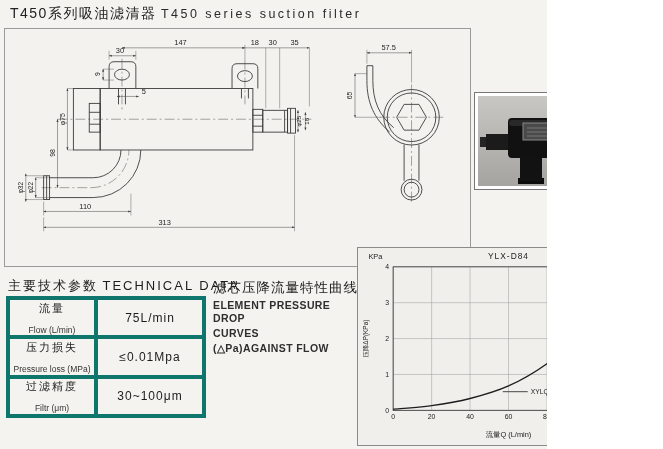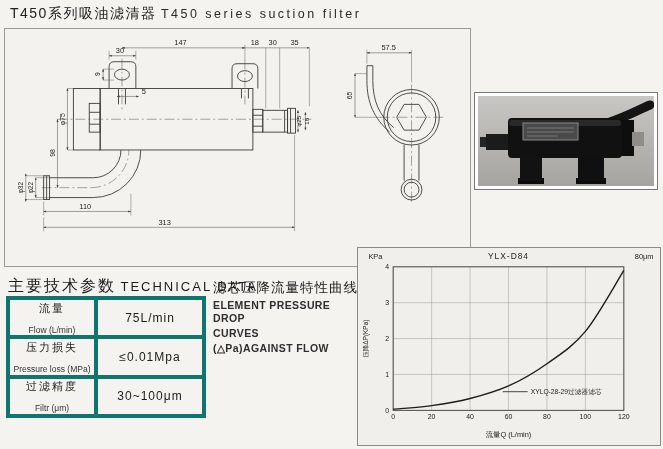--- a/index.html
+++ b/index.html
@@ -1,28 +1,28 @@
 <!DOCTYPE html>
 <html><head>
 <meta charset="utf-8">
 <style>
   html,body{margin:0;padding:0;background:#fff;}
-  .page{position:relative;width:663px;height:449px;background:#f4f3f0;
+  .page{position:relative;width:547px;height:449px;background:#f4f3f0;
         font-family:"Liberation Sans",sans-serif;color:#1d1d1d;overflow:hidden;}
   .title{position:absolute;left:10px;top:4px;white-space:nowrap;}
   .title .cn{font-size:14px;letter-spacing:1.5px;color:#222;}
   .title .en{font-size:12.5px;letter-spacing:2.5px;color:#2a2a2a;}
   .draw-panel{position:absolute;left:4px;top:28px;width:467px;height:239px;
         border:1px solid #9a9a9a;background:#f3f2ef;box-sizing:border-box;}
   .draw-svg{width:100%;height:100%;display:block;}
   .photo-frame{position:absolute;left:474px;top:92px;width:184px;height:98px;
         background:#fff;border:1px solid #777;box-sizing:border-box;padding:3px;}
   .photo-inner{width:176px;height:90px;background:linear-gradient(#c9c7c3,#a6a4a0);}
   .tech-head{position:absolute;left:8px;top:276px;white-space:nowrap;}
-  .tech-head .cn{font-size:16px;letter-spacing:2px;}
+  .tech-head .cn{font-size:13px;letter-spacing:2px;}
   .tech-head .en{font-size:13px;letter-spacing:2px;}
   table.tech{position:absolute;left:6px;top:296px;width:200px;height:122px;
         border-collapse:collapse;table-layout:fixed;}
   table.tech td{border:4px solid #0f766e;text-align:center;vertical-align:middle;padding:0;}
   td.lab{width:84px;}
   td.lab .cn{display:block;font-size:11px;letter-spacing:2px;color:#222;}
   td.lab .en{display:block;font-size:8.5px;color:#333;margin-top:9px;}
   td.val{font-size:12px;letter-spacing:1px;color:#1b1b1b;}
   .desc{position:absolute;left:213px;top:280px;width:148px;line-height:1.25;}
   .desc .cn{font-size:13.5px;letter-spacing:1px;display:block;margin-bottom:0;}

